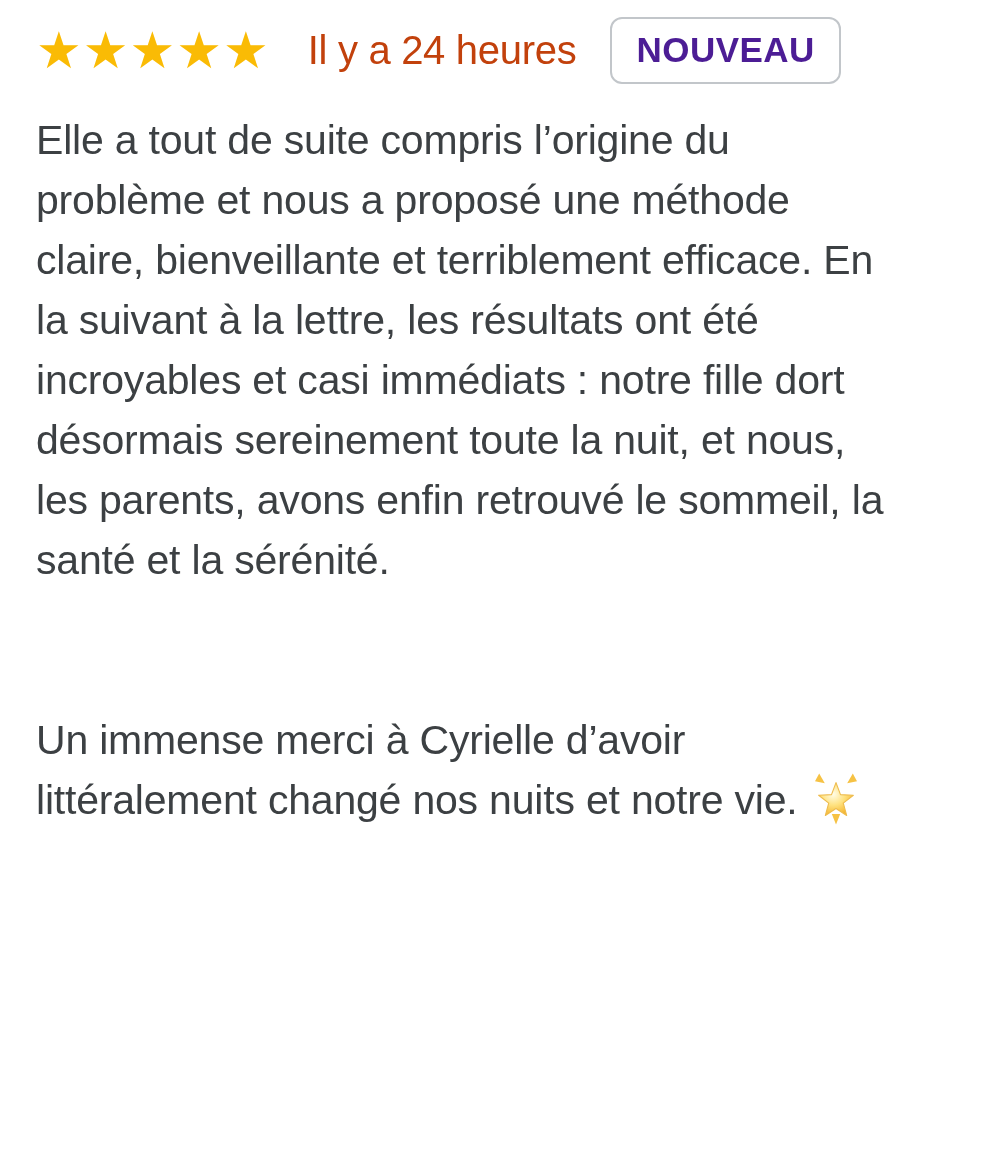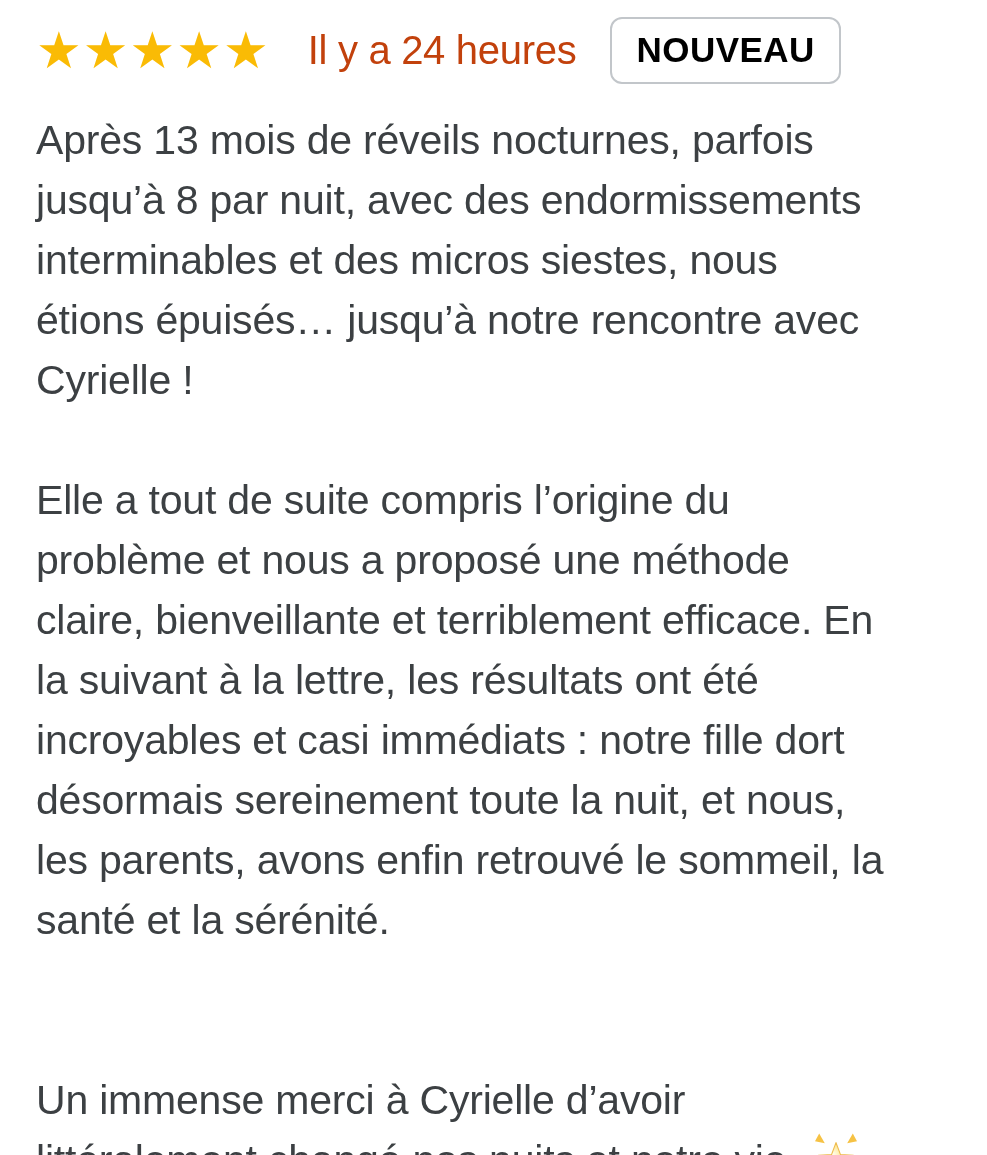--- a/index.html
+++ b/index.html
@@ -44,21 +44,21 @@
     letter-spacing: -0.3px;
     white-space: nowrap;
   }
   .new-badge {
     margin-left: 34px;
     border: 2px solid #c2c6ca;
     border-radius: 12px;
     padding: 11px 24px 12px 24px;
     font-size: 35px;
     font-weight: bold;
-    color: #000000;
+    color: #4c1d95;
     letter-spacing: 0.5px;
     background: #ffffff;
     white-space: nowrap;
   }
   
   .review-body {
     margin-top: 20px;
     width: 930px;
     font-size: 41px;
     line-height: 60px;
@@ -96,25 +96,20 @@
       <span>★</span>
       <span>★</span>
       <span>★</span>
       <span>★</span>
     </div>
     <span class="review-timestamp">Il y a 24 heures</span>
     <span class="new-badge">NOUVEAU</span>
   </div>
 
   <div class="review-body">
-    <p>Après 13 mois de réveils nocturnes, parfois
-jusqu’à 8 par nuit, avec des endormissements
-interminables et des micros siestes, nous
-étions épuisés… jusqu’à notre rencontre avec
-Cyrielle !</p>
     <p>Elle a tout de suite compris l’origine du
 problème et nous a proposé une méthode
 claire, bienveillante et terriblement efficace. En
 la suivant à la lettre, les résultats ont été
 incroyables et casi immédiats : notre fille dort
 désormais sereinement toute la nuit, et nous,
 les parents, avons enfin retrouvé le sommeil, la
 santé et la sérénité.</p>
     <p>
       <span class="last-line">Un immense merci à Cyrielle d’avoir

